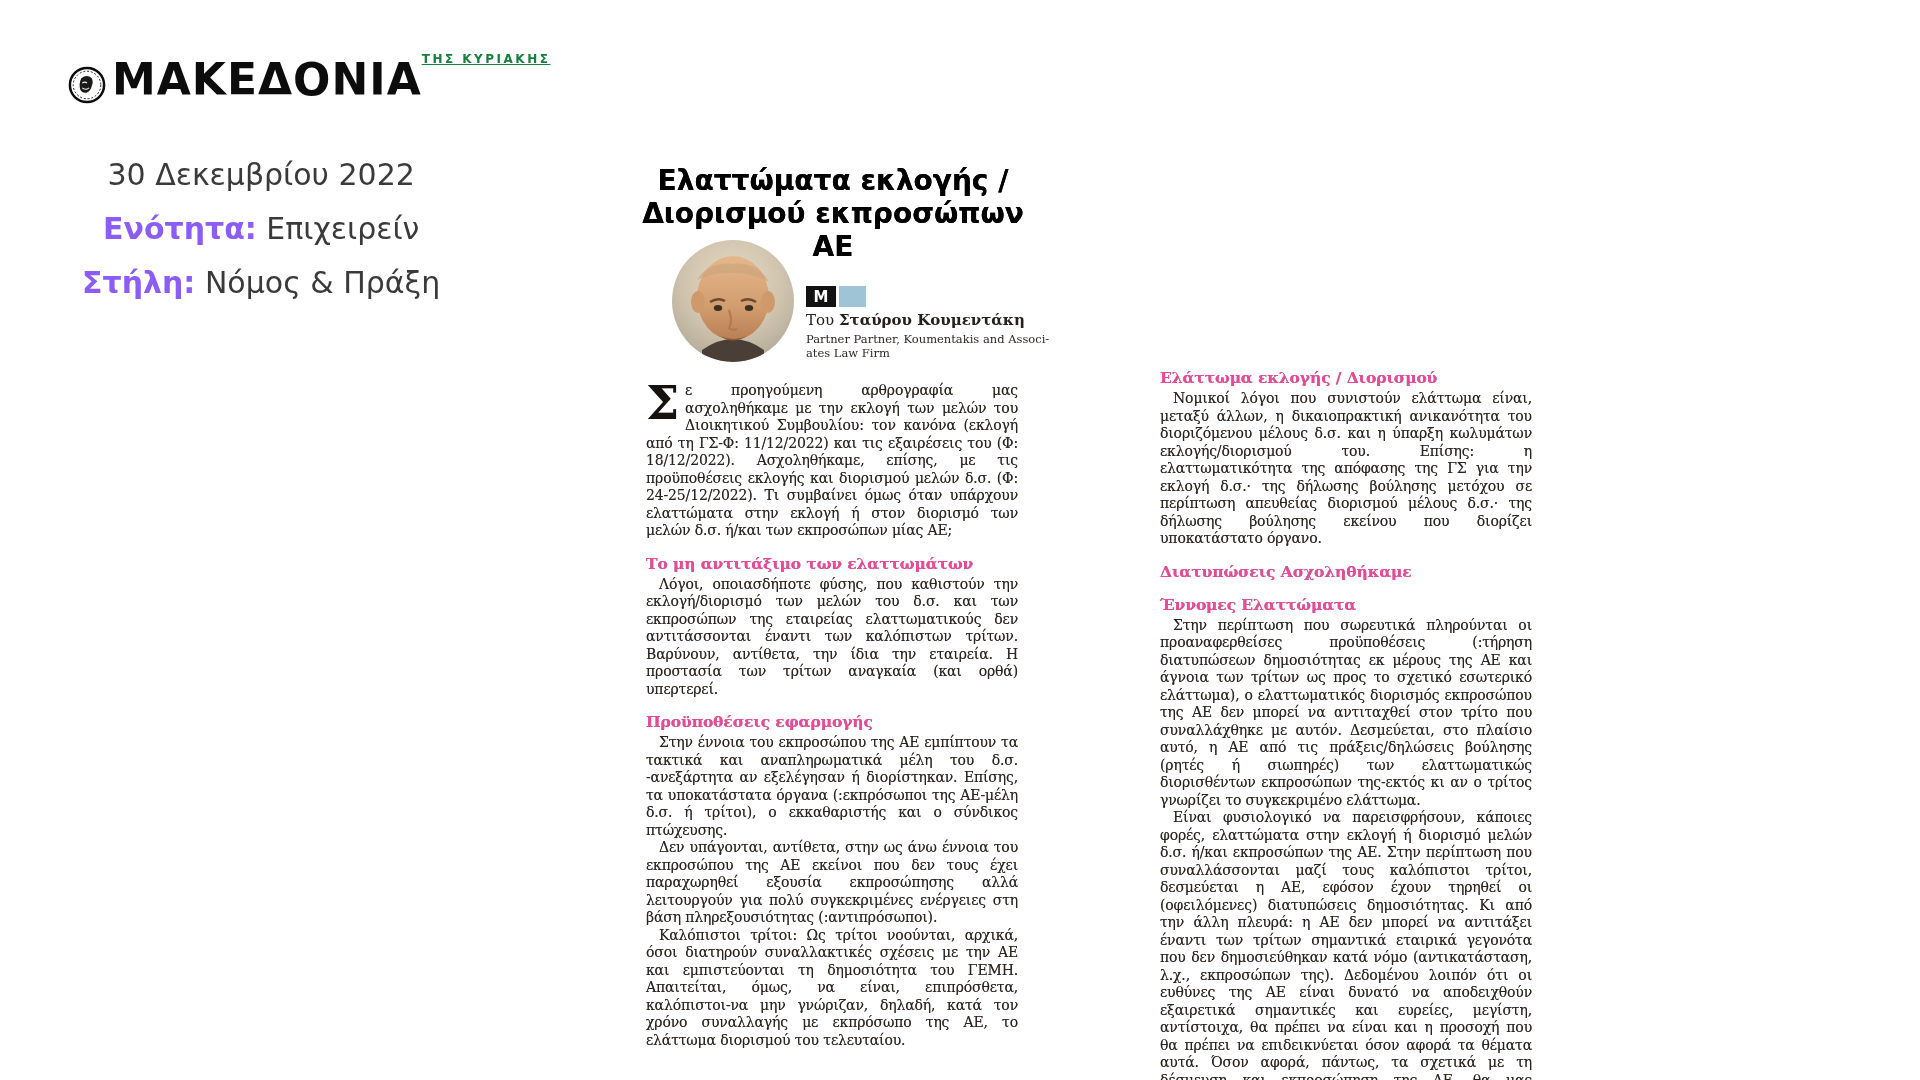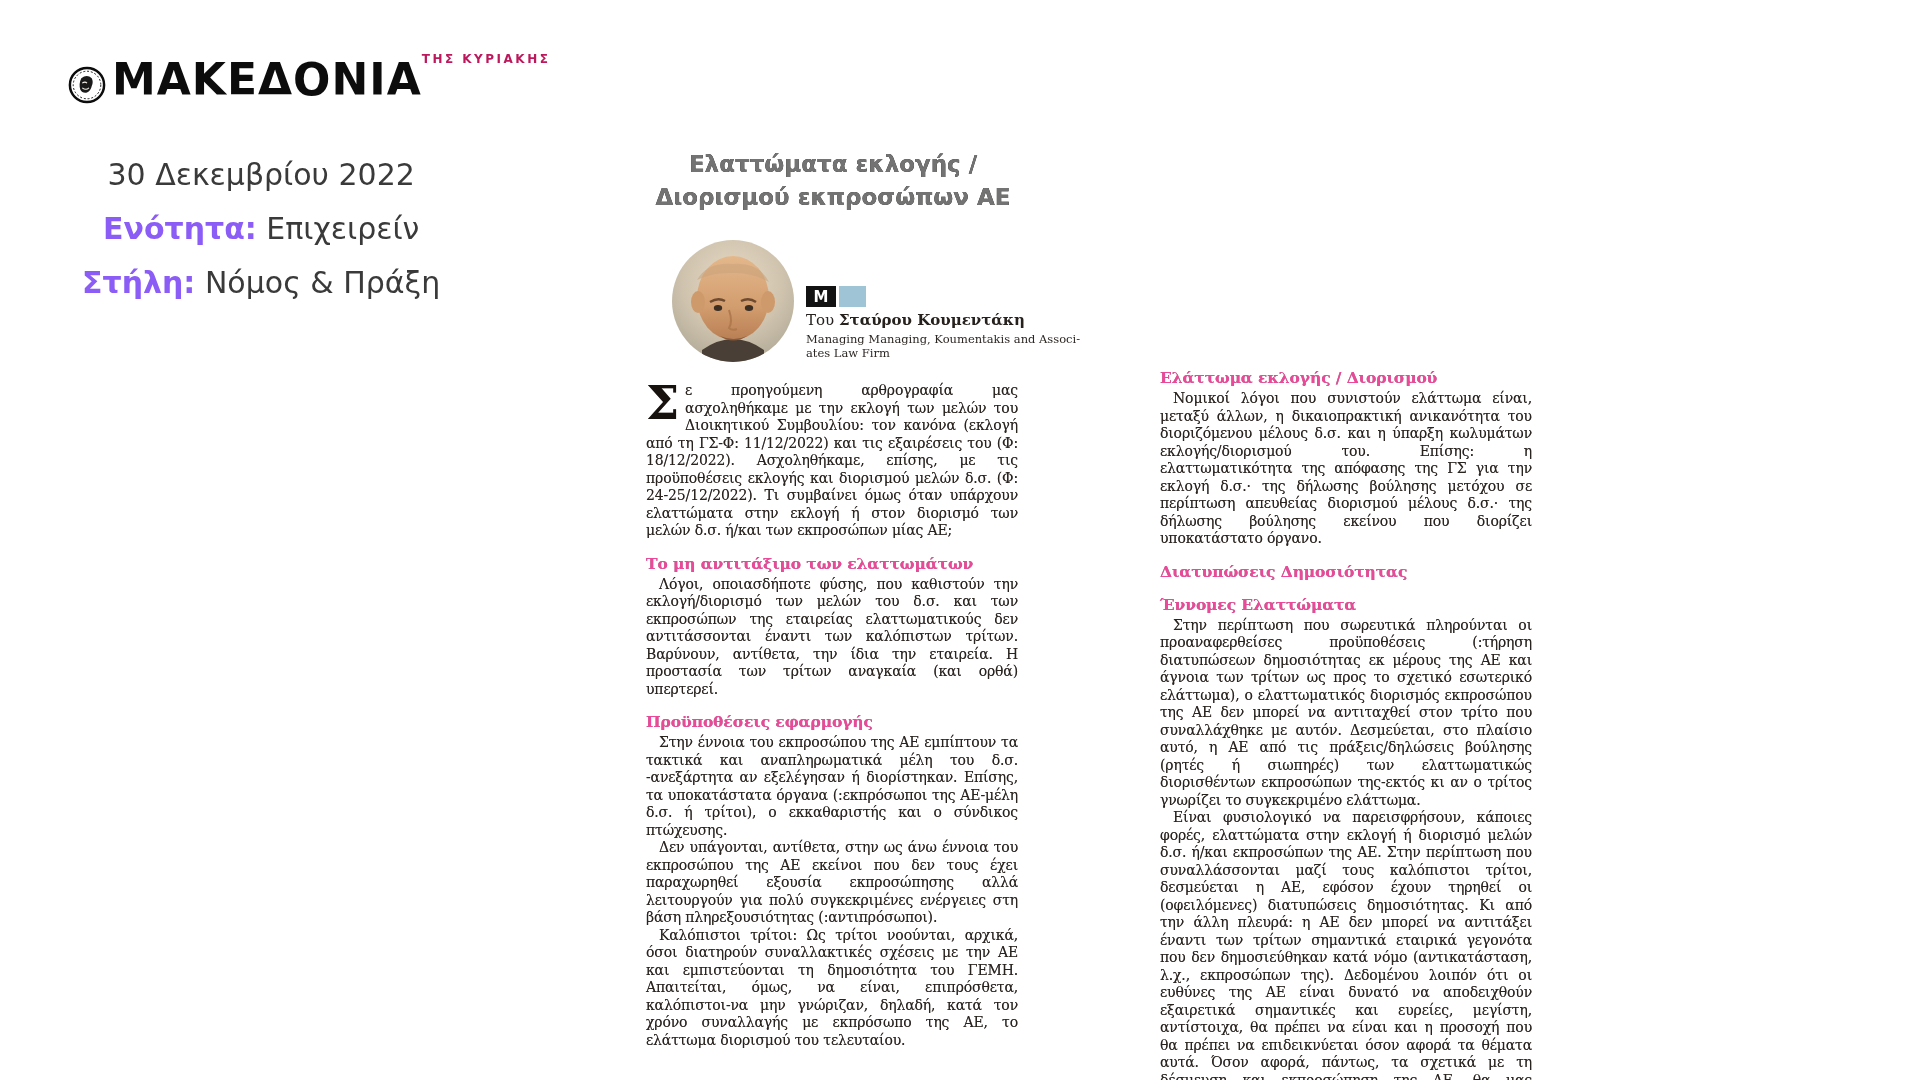--- a/index.html
+++ b/index.html
@@ -9,31 +9,31 @@
   }
   
   .masthead{position:absolute;left:68px;top:56px;display:flex;align-items:flex-start;}
   .emblem{width:38px;height:38px;margin-top:10px;margin-right:6px;flex:0 0 auto;}
   .logo-block{display:flex;}
   .logo-title{
     font-family:"DejaVu Sans",sans-serif;font-weight:800;font-size:44px;line-height:48px;
     color:#0c0c0c;letter-spacing:1px;
   }
   .logo-subtitle{
-    font-weight:700;font-size:12px;letter-spacing:2.5px;color:#be185d;
-    text-align:left;margin-top:-4px;padding-right:30px;
+    font-weight:700;font-size:12px;letter-spacing:2.5px;color:#15803d;
+    text-align:left;margin-top:-4px;padding-right:30px;text-decoration:underline;
   }
   
   .meta{position:absolute;left:82px;top:158px;color:#3a3a3a;font-size:30px;line-height:34px;text-align:center;}
   .meta .line{margin-bottom:20px;white-space:nowrap;}
   .meta .lbl{font-weight:700;color:#8b5cf6;}
   
   .article-title{
-    position:absolute;left:628px;top:148px;width:410px;text-align:center;
-    font-weight:700;font-size:23px;line-height:33px;color:#737373;
+    position:absolute;left:628px;top:164px;width:410px;text-align:center;
+    font-weight:700;font-size:28px;line-height:33px;color:#000000;
     font-family:"DejaVu Sans",sans-serif;text-shadow:0 0 .4px #14100d;
   }
   .author-photo{position:absolute;left:672px;top:240px;width:122px;height:122px;border-radius:50%;overflow:hidden;}
   .brand-badge{position:absolute;left:806px;top:286px;display:flex;align-items:center;}
   .brand-badge .m-box{
     width:30px;height:21px;background:#121212;color:#fff;font-weight:800;font-size:15px;
     display:flex;align-items:center;justify-content:center;font-family:"DejaVu Sans",sans-serif;
   }
   .brand-badge .accent{width:27px;height:21px;margin-left:3px;}
   .byline{position:absolute;left:806px;top:311px;color:#26211d;font-family:"DejaVu Serif",serif;}
@@ -123,34 +123,34 @@
 
 <div class="brand-badge">
   <div class="m-box">M</div>
   <div class="accent" style="background:#9ec4d6"></div>
 </div>
 <div class="byline">
   <div class="who">
     <span>Του </span><b>Σταύρου Κουμεντάκη</b>
   </div>
   <div class="role">
-    <div>Managing Managing, Koumentakis and Associ-</div>
+    <div>Partner Partner, Koumentakis and Associ-</div>
     <div>ates Law Firm</div>
   </div>
 </div>
 
 <div class="col col-left">
     <p class="para lead"><span class="dropcap">Σ</span>ε προηγούμενη αρθρογραφία μας ασχοληθήκαμε με την εκλογή των μελών του Διοικητικού Συμβουλίου: τον κανόνα (εκλογή από τη ΓΣ-Φ: 11/12/2022) και τις εξαιρέσεις του (Φ: 18/12/2022). Ασχοληθήκαμε, επίσης, με τις προϋποθέσεις εκλογής και διορισμού μελών δ.σ. (Φ: 24-25/12/2022). Τι συμβαίνει όμως όταν υπάρχουν ελαττώματα στην εκλογή ή στον διορισμό των μελών δ.σ. ή/και των εκπροσώπων μίας ΑΕ;</p>
     <h3 class="subhead">Το μη αντιτάξιμο των ελαττωμάτων</h3>
     <p class="para">Λόγοι, οποιασδήποτε φύσης, που καθιστούν την εκλογή/διορισμό των μελών του δ.σ. και των εκπροσώπων της εταιρείας ελαττωματικούς δεν αντιτάσσονται έναντι των καλόπιστων τρίτων. Βαρύνουν, αντίθετα, την ίδια την εταιρεία. Η προστασία των τρίτων αναγκαία (και ορθά) υπερτερεί.</p>
     <h3 class="subhead">Προϋποθέσεις εφαρμογής</h3>
     <p class="para">Στην έννοια του εκπροσώπου της ΑΕ εμπίπτουν τα τακτικά και αναπληρωματικά μέλη του δ.σ. -ανεξάρτητα αν εξελέγησαν ή διορίστηκαν. Επίσης, τα υποκατάστατα όργανα (:εκπρόσωποι της ΑΕ-μέλη δ.σ. ή τρίτοι), ο εκκαθαριστής και ο σύνδικος πτώχευσης.</p>
     <p class="para">Δεν υπάγονται, αντίθετα, στην ως άνω έννοια του εκπροσώπου της ΑΕ εκείνοι που δεν τους έχει παραχωρηθεί εξουσία εκπροσώπησης αλλά λειτουργούν για πολύ συγκεκριμένες ενέργειες στη βάση πληρεξουσιότητας (:αντιπρόσωποι).</p>
     <p class="para">Καλόπιστοι τρίτοι: Ως τρίτοι νοούνται, αρχικά, όσοι διατηρούν συναλλακτικές σχέσεις με την ΑΕ και εμπιστεύονται τη δημοσιότητα του ΓΕΜΗ. Απαιτείται, όμως, να είναι, επιπρόσθετα, καλόπιστοι-να μην γνώριζαν, δηλαδή, κατά τον χρόνο συναλλαγής με εκπρόσωπο της ΑΕ, το ελάττωμα διορισμού του τελευταίου.</p>
   </div>
 <div class="col col-right">
     <h3 class="subhead">Ελάττωμα εκλογής / Διορισμού</h3>
     <p class="para">Νομικοί λόγοι που συνιστούν ελάττωμα είναι, μεταξύ άλλων, η δικαιοπρακτική ανικανότητα του διοριζόμενου μέλους δ.σ. και η ύπαρξη κωλυμάτων εκλογής/διορισμού του. Επίσης: η ελαττωματικότητα της απόφασης της ΓΣ για την εκλογή δ.σ.· της δήλωσης βούλησης μετόχου σε περίπτωση απευθείας διορισμού μέλους δ.σ.· της δήλωσης βούλησης εκείνου που διορίζει υποκατάστατο όργανο.</p>
-    <h3 class="subhead">Διατυπώσεις Δημοσιότητας</h3>
+    <h3 class="subhead">Διατυπώσεις Ασχοληθήκαμε</h3>
     <h3 class="subhead">Έννομες Ελαττώματα</h3>
     <p class="para">Στην περίπτωση που σωρευτικά πληρούνται οι προαναφερθείσες προϋποθέσεις (:τήρηση διατυπώσεων δημοσιότητας εκ μέρους της ΑΕ και άγνοια των τρίτων ως προς το σχετικό εσωτερικό ελάττωμα), ο ελαττωματικός διορισμός εκπροσώπου της ΑΕ δεν μπορεί να αντιταχθεί στον τρίτο που συναλλάχθηκε με αυτόν. Δεσμεύεται, στο πλαίσιο αυτό, η ΑΕ από τις πράξεις/δηλώσεις βούλησης (ρητές ή σιωπηρές) των ελαττωματικώς διορισθέντων εκπροσώπων της-εκτός κι αν ο τρίτος γνωρίζει το συγκεκριμένο ελάττωμα.</p>
     <p class="para">Είναι φυσιολογικό να παρεισφρήσουν, κάποιες φορές, ελαττώματα στην εκλογή ή διορισμό μελών δ.σ. ή/και εκπροσώπων της ΑΕ. Στην περίπτωση που συναλλάσσονται μαζί τους καλόπιστοι τρίτοι, δεσμεύεται η ΑΕ, εφόσον έχουν τηρηθεί οι (οφειλόμενες) διατυπώσεις δημοσιότητας. Κι από την άλλη πλευρά: η ΑΕ δεν μπορεί να αντιτάξει έναντι των τρίτων σημαντικά εταιρικά γεγονότα που δεν δημοσιεύθηκαν κατά νόμο (αντικατάσταση, λ.χ., εκπροσώπων της). Δεδομένου λοιπόν ότι οι ευθύνες της ΑΕ είναι δυνατό να αποδειχθούν εξαιρετικά σημαντικές και ευρείες, μεγίστη, αντίστοιχα, θα πρέπει να είναι και η προσοχή που θα πρέπει να επιδεικνύεται όσον αφορά τα θέματα αυτά. Όσον αφορά, πάντως, τα σχετικά με τη δέσμευση και εκπροσώπηση της ΑΕ, θα μας απασχολήσουν σε επόμενη αρθρογραφία μας.</p>
   </div>
 
 </body></html>

